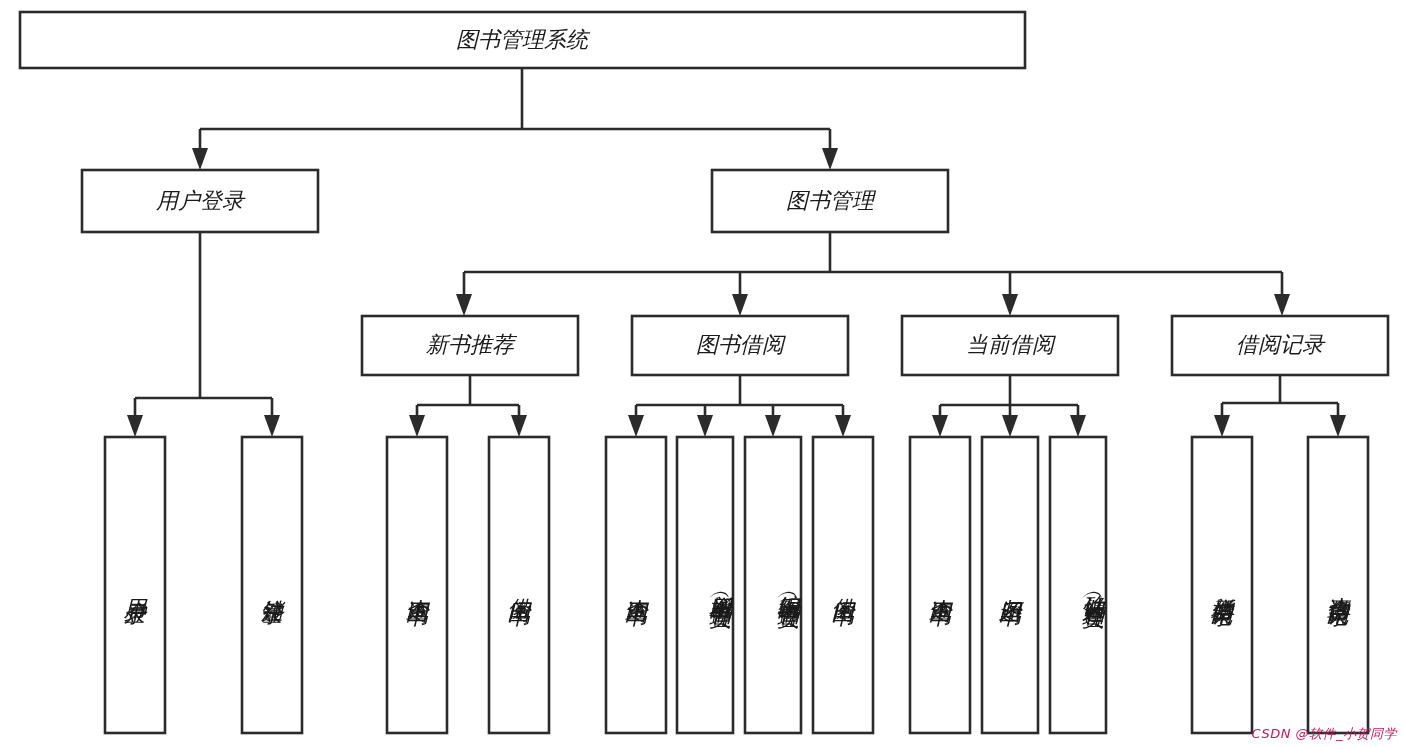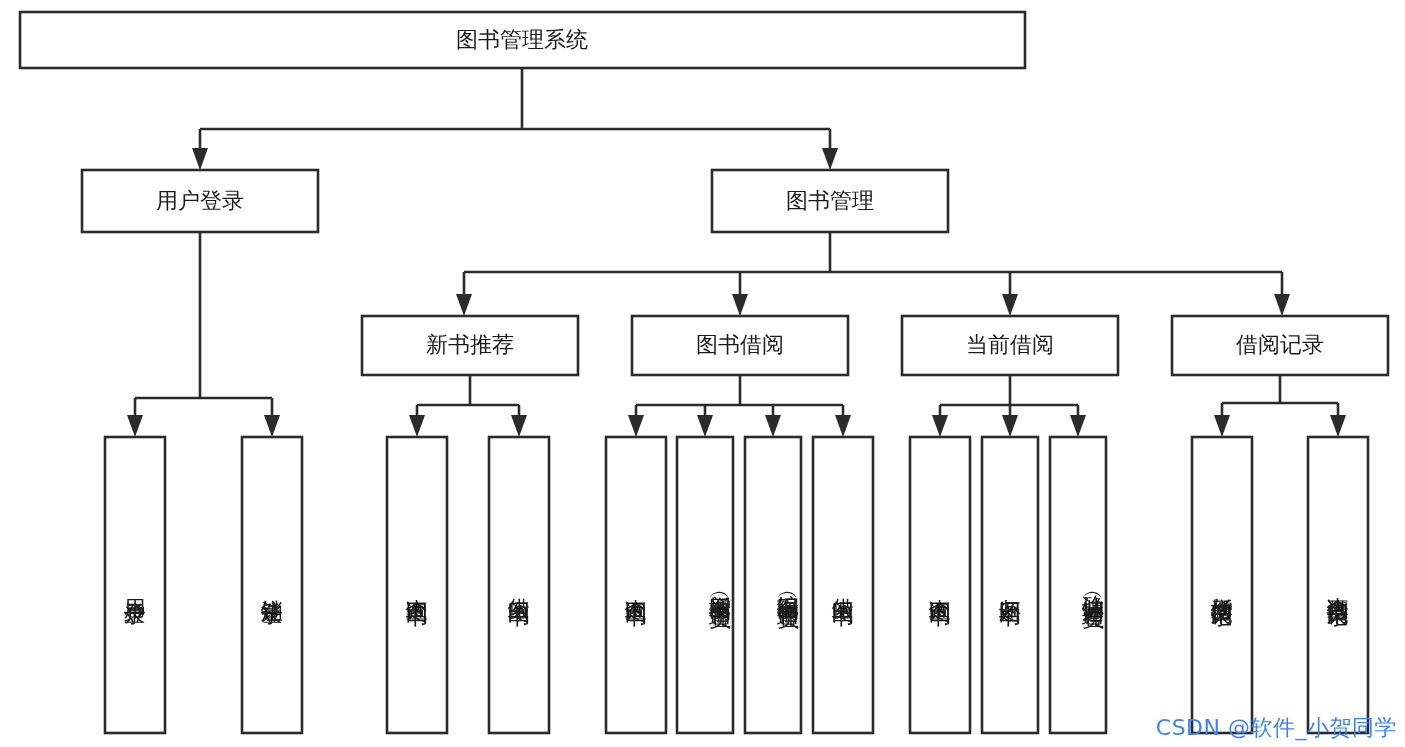--- a/index.html
+++ b/index.html
@@ -9,20 +9,21 @@
   }
   body {
     font-family: "DejaVu Sans", "Liberation Sans", sans-serif;
   }
   #diagram-root {
     position: relative;
     width: 1405px;
     height: 747px;
     background: #ffffff;
     overflow: hidden;
+    font-style: italic;
   }
   svg.diagram-canvas {
     position: absolute;
     left: 0;
     top: 0;
     width: 1405px;
     height: 747px;
   }
   .node-box {
     fill: #ffffff;
@@ -57,22 +58,22 @@
     letter-spacing: 2px;
     text-align: center;
     white-space: nowrap;
     pointer-events: none;
   }
   .watermark {
     position: absolute;
     right: 8px;
     bottom: 4px;
     font-family: "DejaVu Sans", "Liberation Sans", sans-serif;
-    font-size: 22px;
-    color: #3b82f6;
+    font-size: 13px;
+    color: #be185d;
     white-space: nowrap;
     letter-spacing: 0.5px;
   }
 </style>
 </head>
 <body>
 
 <div id="diagram-root">
 
   <svg class="diagram-canvas" viewBox="0 0 1405 747" xmlns="http://www.w3.org/2000/svg">

